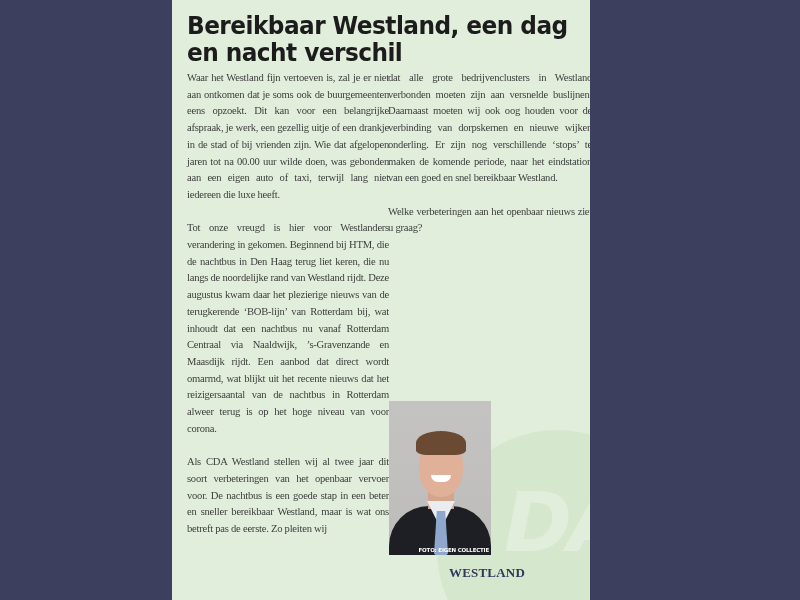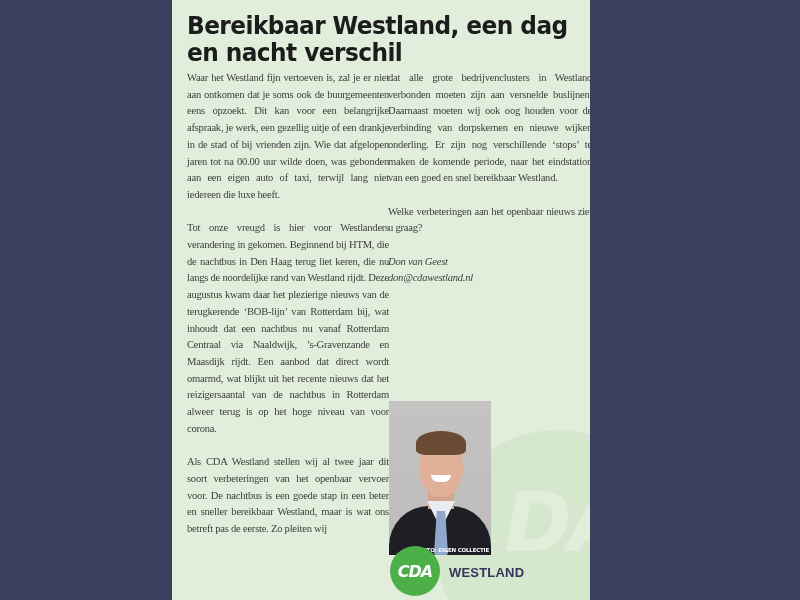--- a/index.html
+++ b/index.html
@@ -79,21 +79,21 @@
     position:absolute; left:218px; top:546px; width:50px; height:50px;
     border-radius:50%; background:#4caf48;
     display:flex; align-items:center; justify-content:center;
   }
   .logo-circle span {
     font-family:"DejaVu Sans", sans-serif; font-weight:bold; font-style:italic;
     font-size:16px; color:#fff; letter-spacing:-1px;
   }
   .logo-text {
     position:absolute; left:277px; top:565px;
-    font-family:Liberation Sans, sans-serif; font-weight:bold;
+    font-family:Liberation Serif, serif; font-weight:bold;
     font-size:13px; color:#33365a; letter-spacing:0.2px;
   }
 </style>
 </head>
 <body>
 
 <div class="page">
   <div class="watermark-circle"></div>
   <div class="watermark-text">DA</div>
 
@@ -101,34 +101,27 @@
 
   <div class="col col-left">
     <p>Waar het Westland fijn vertoeven is, zal je er niet aan ontkomen dat je soms ook de buurgemeenten eens opzoekt. Dit kan voor een belangrijke afspraak, je werk, een gezellig uitje of een drankje in de stad of bij vrienden zijn. Wie dat afgelopen jaren tot na 00.00 uur wilde doen, was gebonden aan een eigen auto of taxi, terwijl lang niet iedereen die luxe heeft.</p>
     <p>Tot onze vreugd is hier voor Westlanders verandering in gekomen. Beginnend bij HTM, die de nachtbus in Den Haag terug liet keren, die nu langs de noordelijke rand van Westland rijdt. Deze augustus kwam daar het plezierige nieuws van de terugkerende ‘BOB-lijn’ van Rotterdam bij, wat inhoudt dat een nachtbus nu vanaf Rotterdam Centraal via Naaldwijk, ’s-Gravenzande en Maasdijk rijdt. Een aanbod dat direct wordt omarmd, wat blijkt uit het recente nieuws dat het reizigersaantal van de nachtbus in Rotterdam alweer terug is op het hoge niveau van voor corona.</p>
     <p>Als CDA Westland stellen wij al twee jaar dit soort verbeteringen van het openbaar vervoer voor. De nachtbus is een goede stap in een beter en sneller bereikbaar Westland, maar is wat ons betreft pas de eerste. Zo pleiten wij</p>
   </div>
 
   <div class="col col-right">
     <p>dat alle grote bedrijvenclusters in Westland verbonden moeten zijn aan versnelde buslijnen. Daarnaast moeten wij ook oog houden voor de verbinding van dorpskernen en nieuwe wijken onderling. Er zijn nog verschillende ‘stops’ te maken de komende periode, naar het eindstation van een goed en snel bereikbaar Westland.</p>
     <p>Welke verbeteringen aan het openbaar nieuws ziet u graag?</p>
-    <p class="signature">
-      <span>Don van Geest</span><br>
-      <span>don@cdawestland.nl</span>
-    </p>
   </div>
 
   <div class="photo">
     <div class="suit"></div>
     <div class="neck"></div>
     <div class="collar"></div>
     <div class="tie"></div>
     <div class="face"></div>
     <div class="hair"></div>
     <div class="smile"></div>
     <div class="photo-credit">FOTO: EIGEN COLLECTIE</div>
   </div>
 
-  <div class="logo-circle">
-    <span>CDA</span>
-  </div>
   <div class="logo-text">WESTLAND</div>
 </div>
 
 </body></html>

